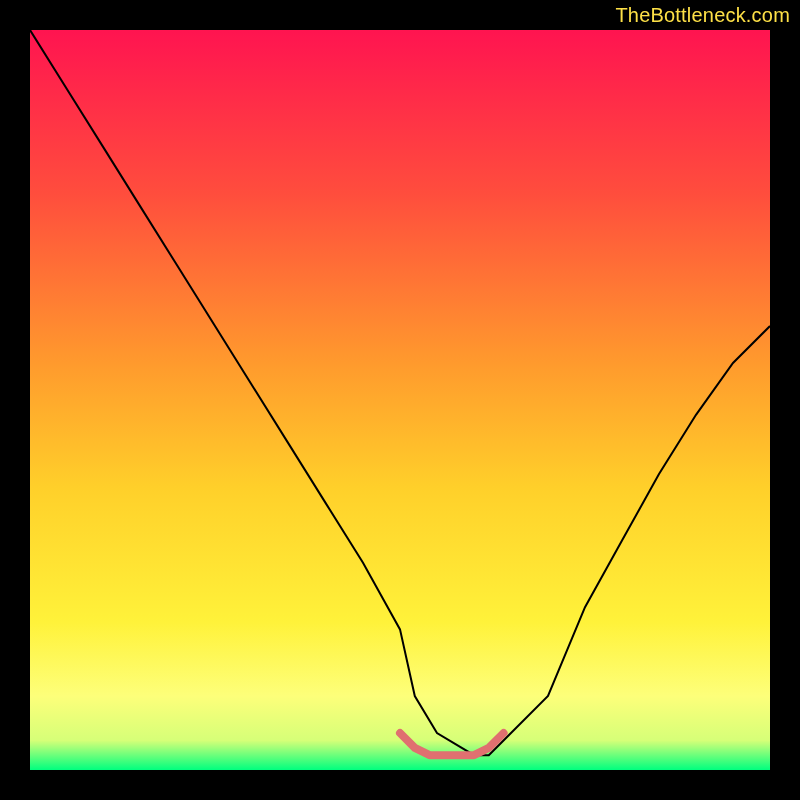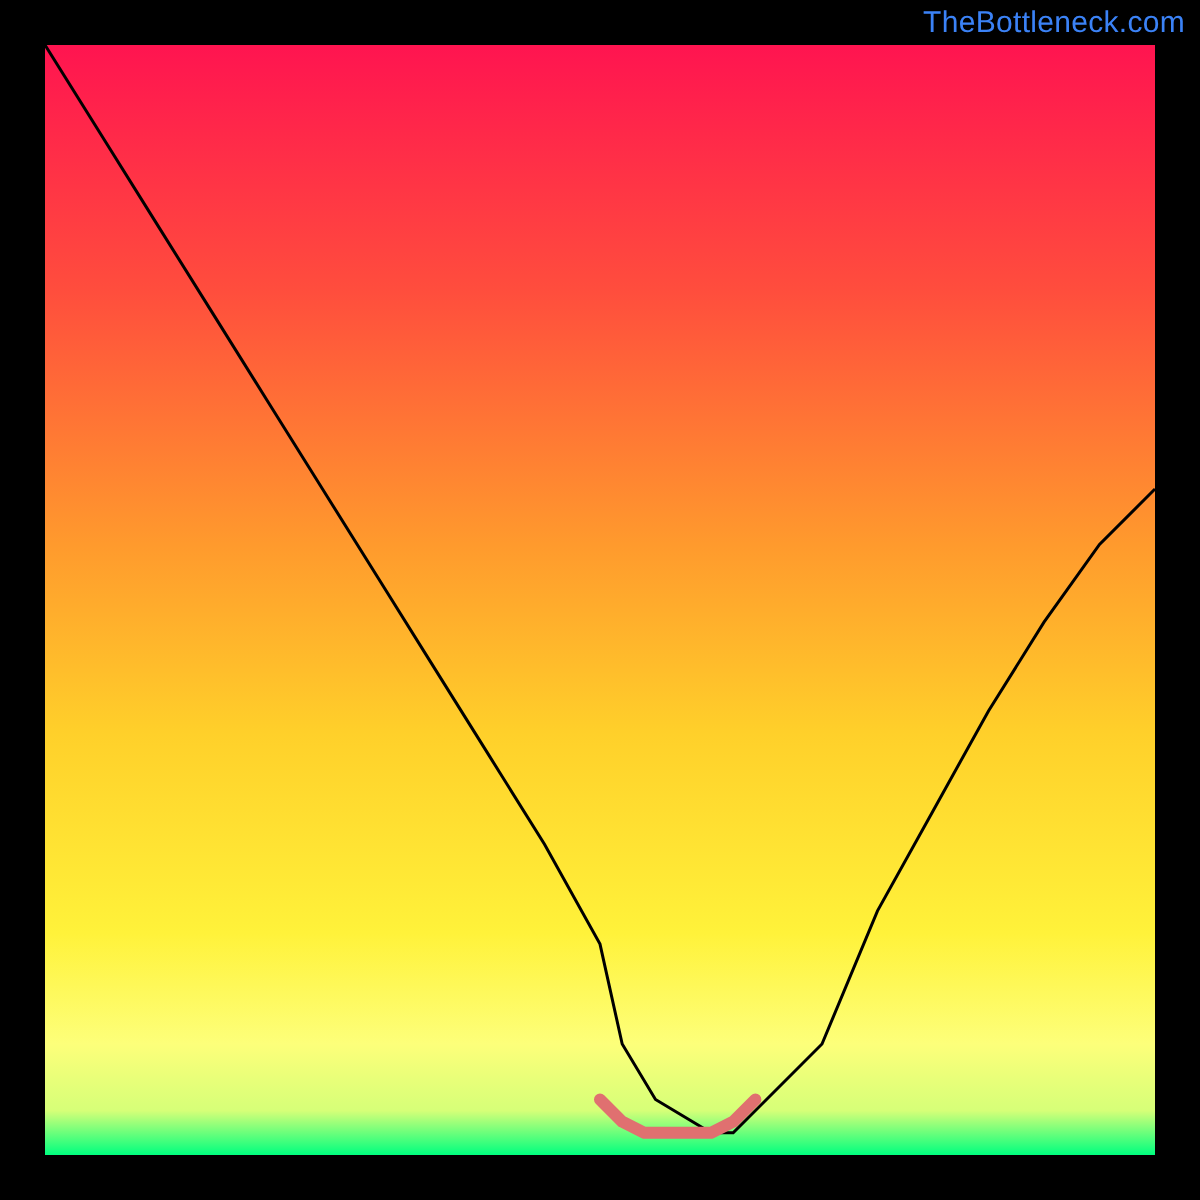--- a/index.html
+++ b/index.html
@@ -38,21 +38,21 @@
     position: absolute;
     top: 0;
     left: 0;
     width: 100%;
     height: 100%;
   }
   .watermark {
     position: absolute;
     top: 4px;
     right: 10px;
-    color: #3b82f6;
+    color: #fde047;
     font-size: 20px;
     font-weight: 500;
     letter-spacing: 0.2px;
   }
 </style>
 </head>
 <body>
 
 <div class="chart-frame">
 

